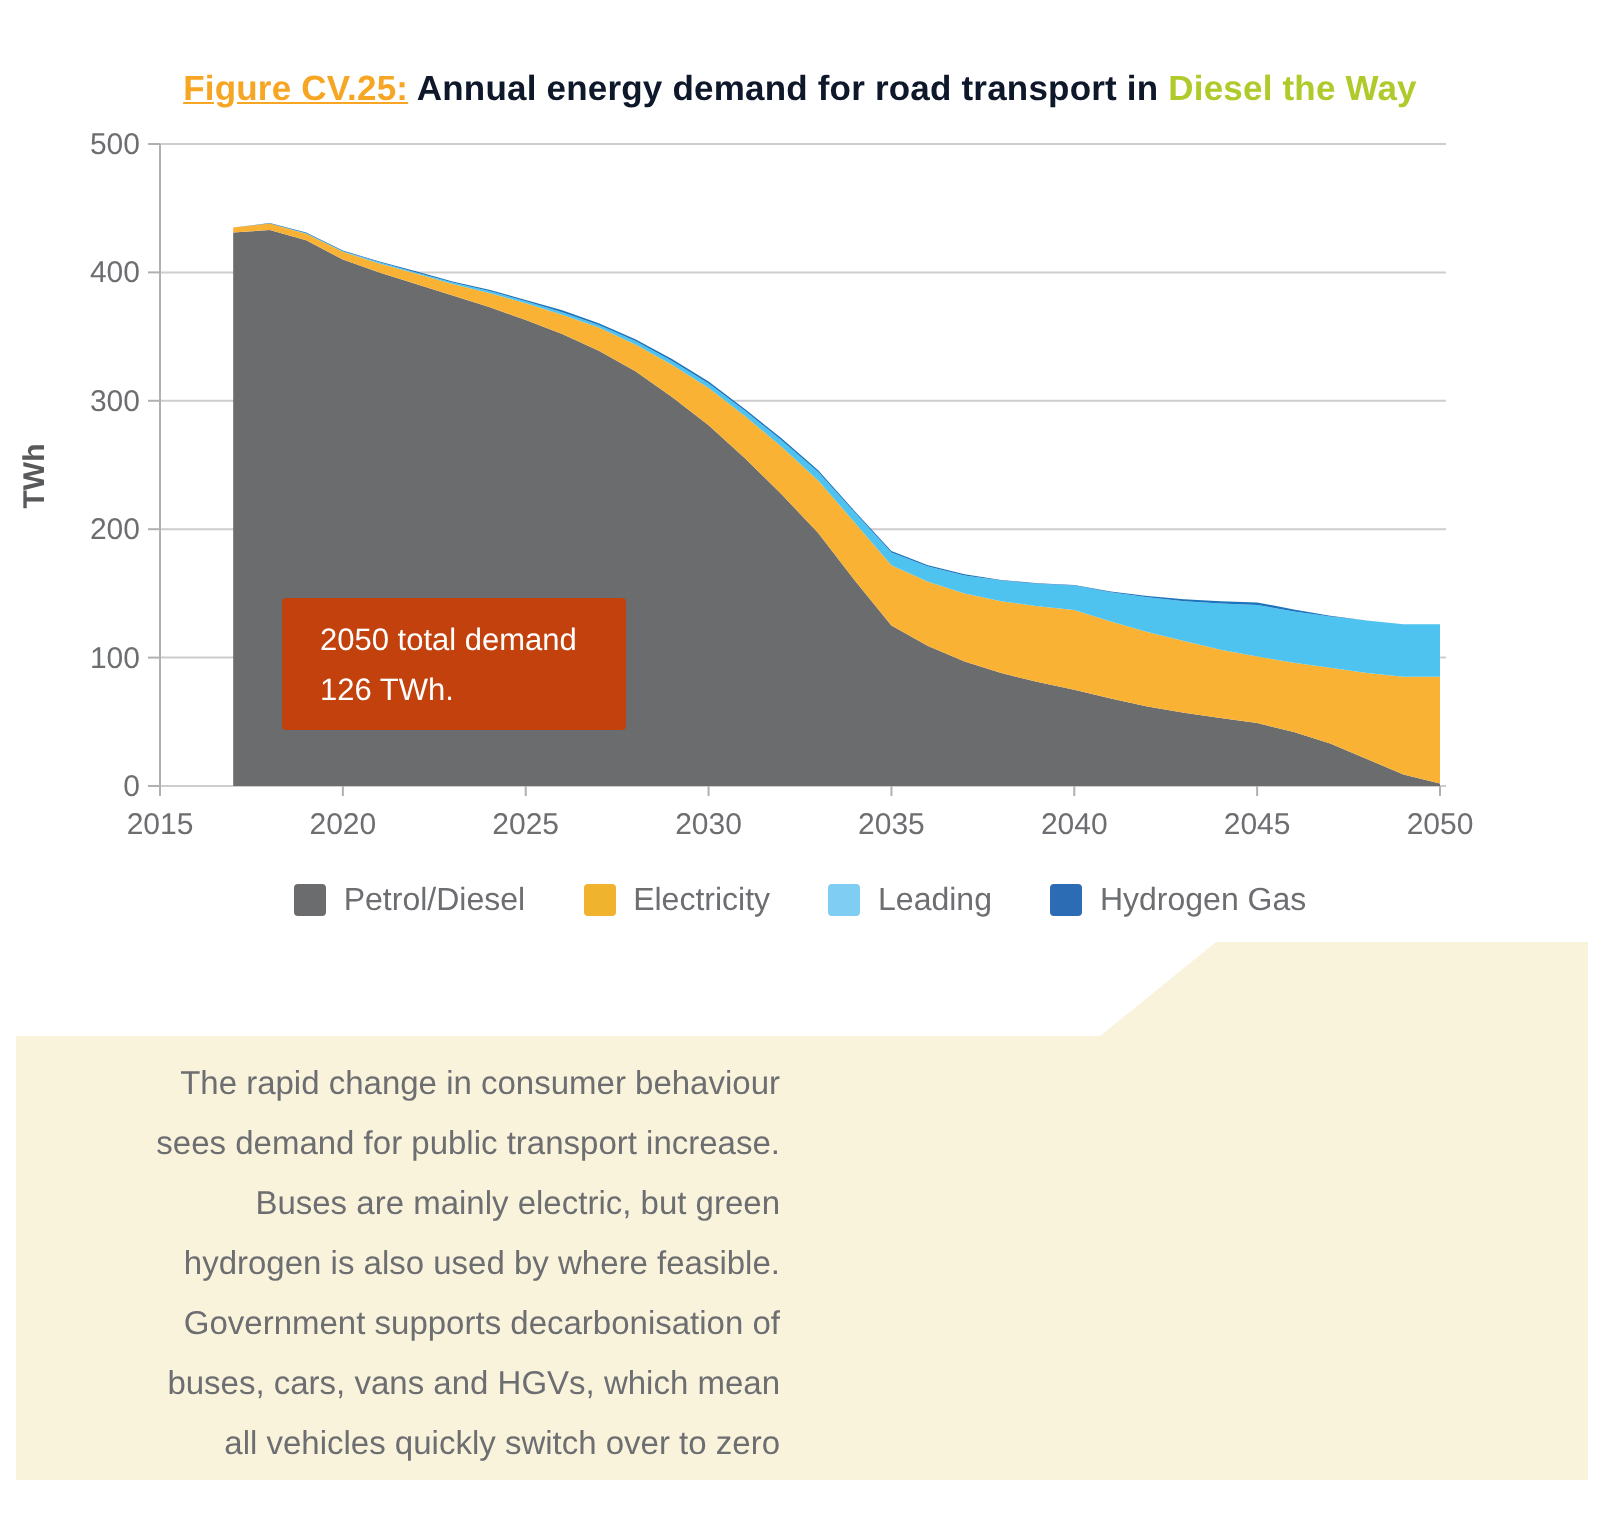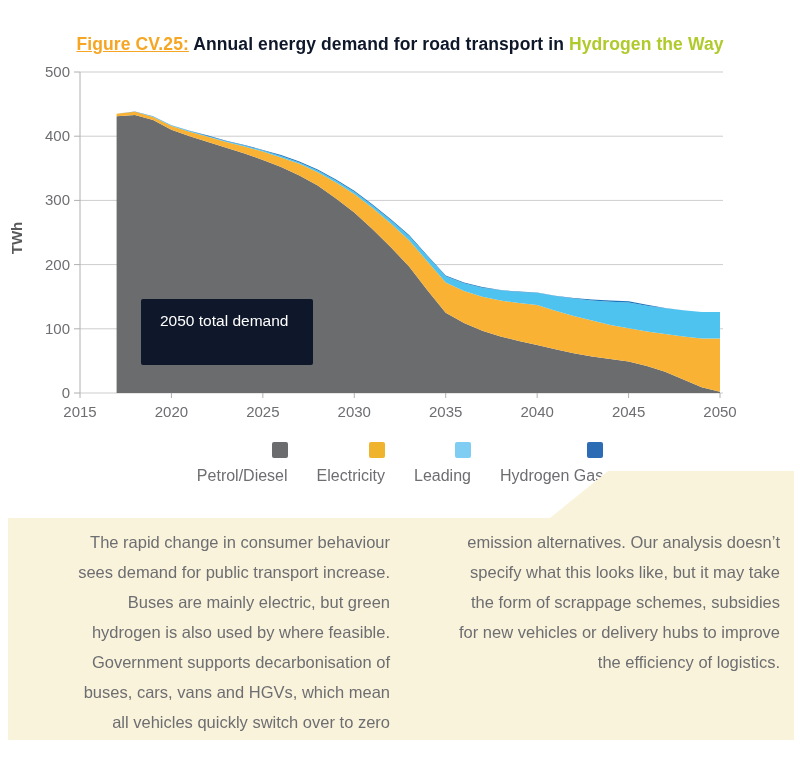--- a/index.html
+++ b/index.html
@@ -8,37 +8,37 @@
   .title{position:absolute;top:34px;left:0;width:800px;text-align:center;
          font-size:17.5px;font-weight:bold;color:#6d6e71;letter-spacing:.1px;}
   .title span{white-space:pre;}
   #chart-svg{position:absolute;top:60px;left:0;}
   #chart-svg text{font-family:"Liberation Sans", sans-serif;}
   .callout{position:absolute;left:141px;top:299px;width:172px;height:66px;
            border-radius:2px;color:#ffffff;font-size:15.5px;line-height:25px;
            padding:9px 0 0 19px;box-sizing:border-box;}
   .legend{position:absolute;top:442px;left:0;width:800px;display:flex;
           justify-content:center;align-items:center;gap:29px;}
-  .legend-item{display:flex;align-items:flex-end;gap:9px;flex-direction:column;}
+  .legend-item{display:flex;align-items:flex-start;gap:9px;}
   .legend-item .swatch{width:16px;height:16px;border-radius:2px;display:inline-block;}
   .legend-item .lbl{font-size:16px;color:#6d6e71;}
   .note{position:absolute;left:8px;top:471px;width:786px;height:269px;
         clip-path:polygon(0 47px,542px 47px,600px 0,100% 0,100% 100%,0 100%);}
   .note-col{position:absolute;font-size:16.5px;line-height:30px;color:#6d6e71;
             white-space:pre-line;}
   .col1{left:22px;top:56px;width:360px;}
   .col2{left:397px;top:56px;width:375px;}
 </style>
 </head>
 <body>
 
 <div class="page">
 
   <div class="title">
-    <span style="color: rgb(246, 166, 35); text-decoration: underline;">Figure CV.25:</span><span style="color: #0f172a;"> Annual energy demand for road transport in </span><span style="color: rgb(175, 202, 43);">Hydrogen the Way</span>
+    <span style="color: rgb(246, 166, 35); text-decoration: underline;">Figure CV.25:</span><span style="color: #0f172a;"> Annual energy demand for road transport in </span><span style="color: rgb(175, 202, 43);">Diesel the Way</span>
   </div>
 
   <svg id="chart-svg" width="800" height="375">
       <line x1="80" x2="723" y1="333" y2="333" stroke="#cdcdcd" stroke-width="1"></line>
       <line x1="74" x2="80" y1="333" y2="333" stroke="#b0b0b2"></line>
       <text x="70" y="338" text-anchor="end" fill="#6d6e71" font-size="15">0</text>
       <line x1="80" x2="723" y1="268.8" y2="268.8" stroke="#cdcdcd" stroke-width="1"></line>
       <line x1="74" x2="80" y1="268.8" y2="268.8" stroke="#b0b0b2"></line>
       <text x="70" y="273.8" text-anchor="end" fill="#6d6e71" font-size="15">100</text>
       <line x1="80" x2="723" y1="204.6" y2="204.6" stroke="#cdcdcd" stroke-width="1"></line>
@@ -70,22 +70,23 @@
       <text x="445.71428571428567" y="357" text-anchor="middle" fill="#6d6e71" font-size="15">2035</text>
       <line x1="537.1428571428571" x2="537.1428571428571" y1="333" y2="338" stroke="#b0b0b2"></line>
       <text x="537.1428571428571" y="357" text-anchor="middle" fill="#6d6e71" font-size="15">2040</text>
       <line x1="628.5714285714286" x2="628.5714285714286" y1="333" y2="338" stroke="#b0b0b2"></line>
       <text x="628.5714285714286" y="357" text-anchor="middle" fill="#6d6e71" font-size="15">2045</text>
       <line x1="720" x2="720" y1="333" y2="338" stroke="#b0b0b2"></line>
       <text x="720" y="357" text-anchor="middle" fill="#6d6e71" font-size="15">2050</text>
       <text x="22" y="178" text-anchor="middle" fill="#58595b" font-size="15" font-weight="bold" transform="rotate(-90 22 178)">TWh</text>
     </svg>
 
-  <div class="callout" style="background: #0f172a; color: rgb(255, 255, 255);">
+  <div class="callout" style="background: #c2410c; color: rgb(255, 255, 255);">
     <div>2050 total demand</div>
+    <div>126 TWh.</div>
   </div>
 
   <div class="legend">
     <div class="legend-item">
       <span class="swatch" style="background: rgb(107, 108, 110);"></span>
       <span class="lbl">Petrol/Diesel</span>
     </div>
     <div class="legend-item">
       <span class="swatch" style="background: rgb(240, 179, 46);"></span>
       <span class="lbl">Electricity</span>
@@ -101,20 +102,15 @@
   </div>
 
   <div class="note" style="background: rgb(250, 243, 220); text-align: right;">
     <div class="note-col col1">The rapid change in consumer behaviour
 sees demand for public transport increase.
 Buses are mainly electric, but green
 hydrogen is also used by where feasible.
 Government supports decarbonisation of
 buses, cars, vans and HGVs, which mean
 all vehicles quickly switch over to zero</div>
-    <div class="note-col col2">emission alternatives. Our analysis doesn’t
-specify what this looks like, but it may take
-the form of scrappage schemes, subsidies
-for new vehicles or delivery hubs to improve
-the efficiency of logistics.</div>
   </div>
 
 </div>
 
 </body></html>

